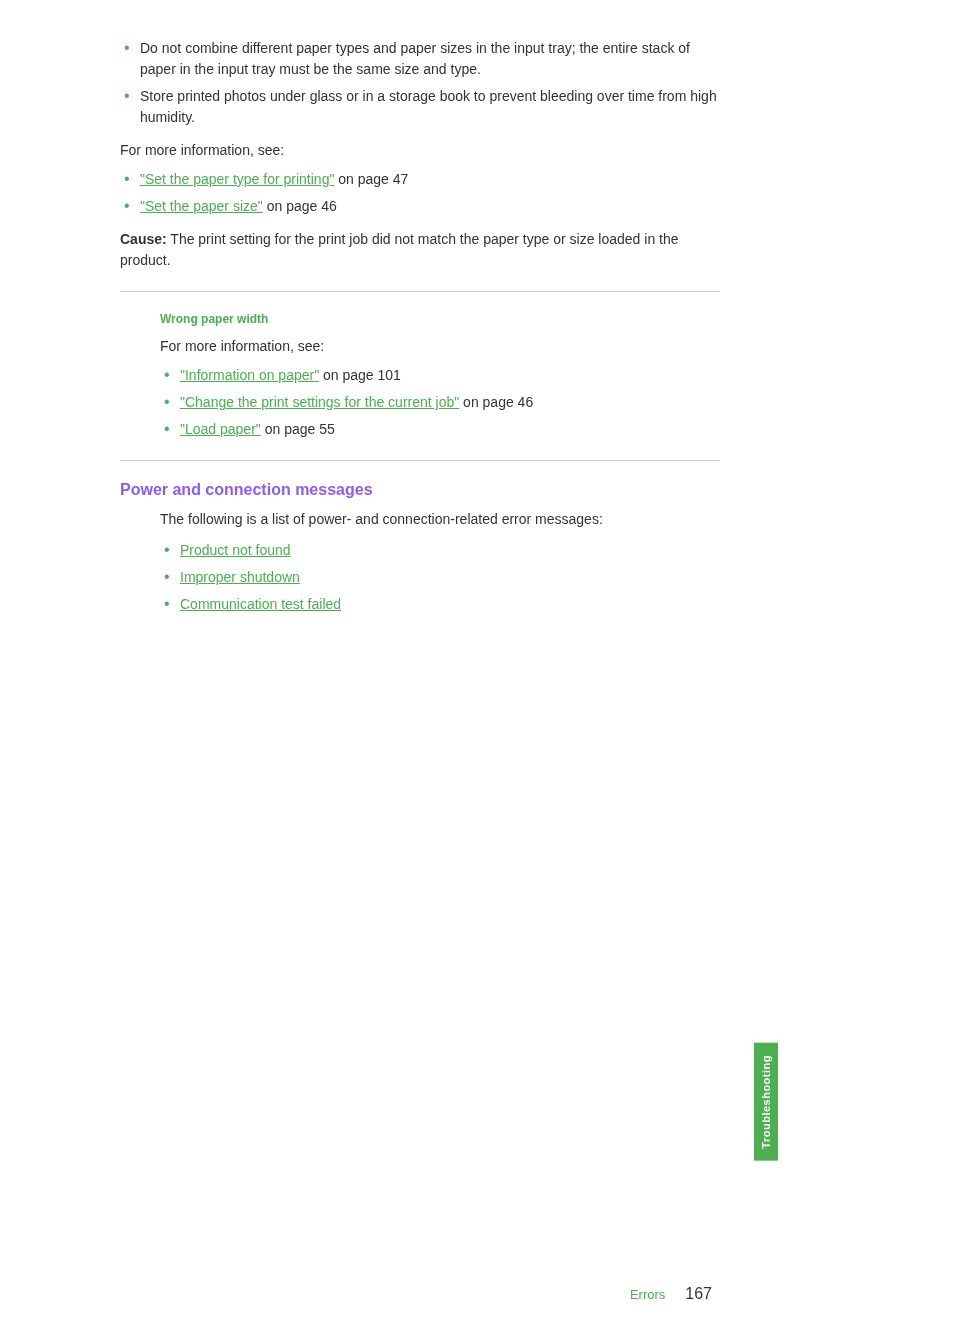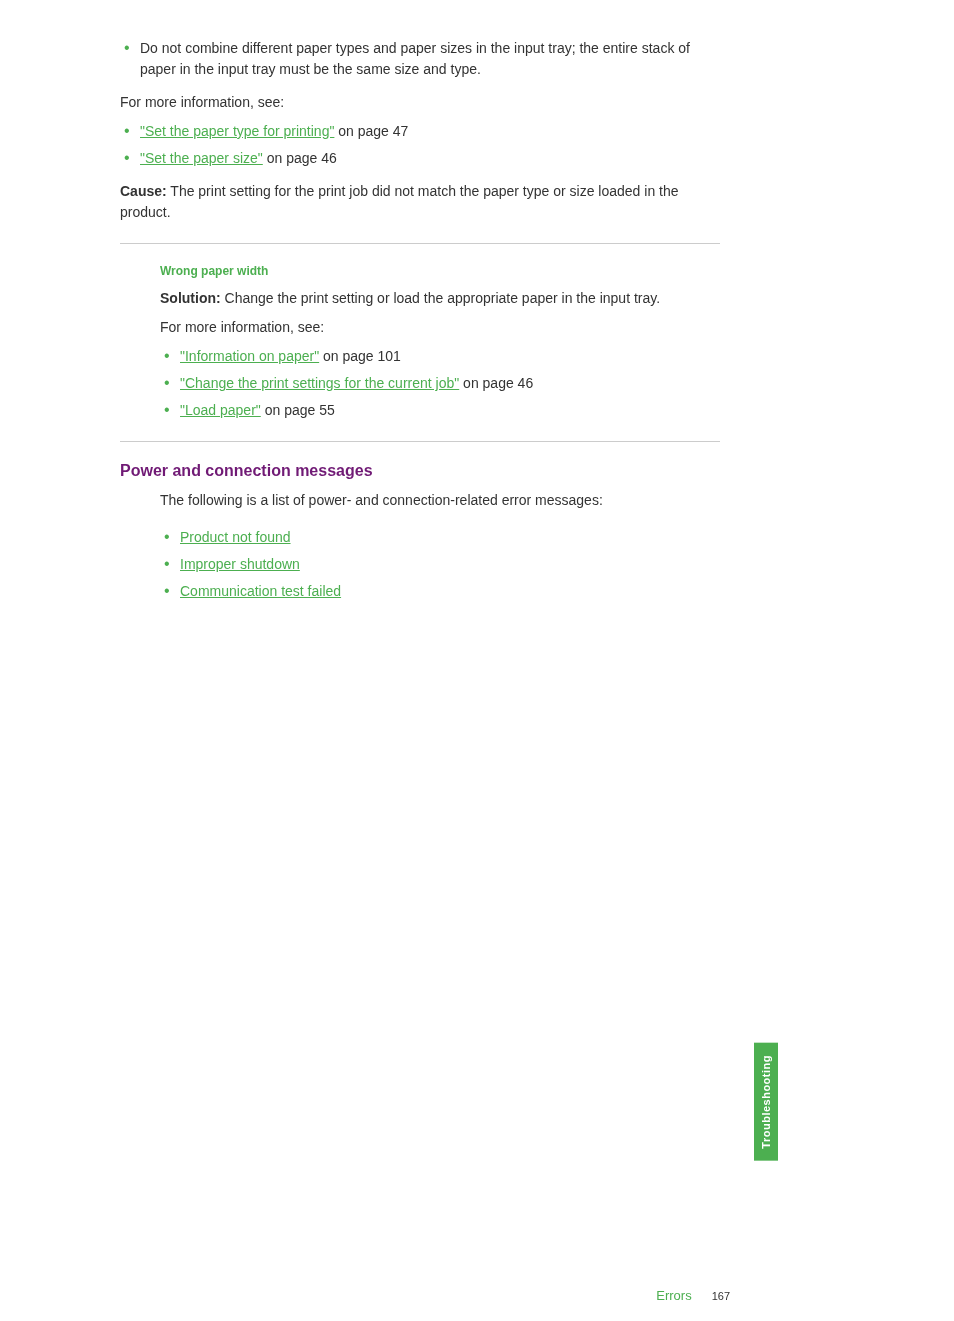--- a/index.html
+++ b/index.html
@@ -115,65 +115,68 @@
     .solution-text strong {
       font-weight: bold;
     }
 
     .for-more-info {
       margin-bottom: 6px;
       line-height: 1.5;
     }
 
     .main-section-heading {
-      color: #701a75;
+      color: #8b5cf6;
       font-size: 16px;
       font-weight: bold;
       margin-bottom: 10px;
       margin-top: 8px;
     }
 
     .intro-text {
-      margin-bottom: 16px;
+      margin-bottom: 10px;
       line-height: 1.5;
     }
 
     .footer-area {
       position: absolute;
       bottom: 18px;
-      right: 50px;
+      right: 68px;
       display: flex;
       align-items: center;
       gap: 20px;
     }
 
     .footer-text {
       color: #4caf50;
       font-size: 13px;
     }
 
     .footer-page {
       color: #333;
-      font-size: 11px;
+      font-size: 16px;
     }
 
     .indented-block {
       padding-left: 40px;
     }
   </style>
 </head>
 <body>
 
 <div class="page-container">
   <div class="main-content">
 
     <ul class="bullet-list">
       <li>
         <span>Do not combine different paper types and paper sizes in the input tray; the entire stack of paper in the input tray must be the same size and type.</span>
       </li>
+      <li>
+        <span>Store printed photos under glass or in a storage book to prevent bleeding over time from high humidity.</span>
+      </li>
     </ul>
 
     <p class="for-more-info">
       <span>For more information, see:</span>
     </p>
 
     <ul class="bullet-list">
       <li>
         <a href="#"><span>"Set the paper type for printing"</span></a><span> on page 47</span>
       </li>
@@ -184,23 +187,20 @@
 
     <p class="cause-text">
       <strong>Cause:</strong><span>  The print setting for the print job did not match the paper type or size loaded in the product.</span>
     </p>
 
     <hr class="section-divider">
 
     <div class="indented-block">
       <h3 class="section-heading">Wrong paper width</h3>
 
-      <p class="solution-text">
-        <strong>Solution:</strong><span>   Change the print setting or load the appropriate paper in the input tray.</span>
-      </p>
 
       <p class="for-more-info">
         <span>For more information, see:</span>
       </p>
 
       <ul class="bullet-list">
         <li>
           <a href="#"><span>"Information on paper"</span></a><span> on page 101</span>
         </li>
         <li>

